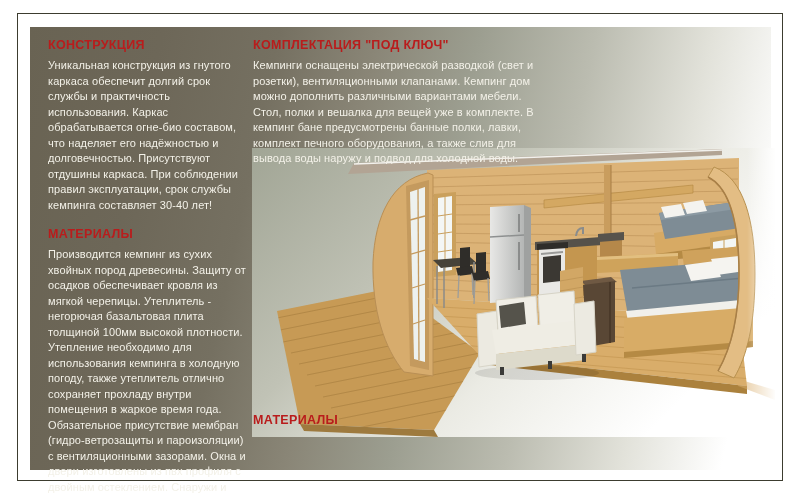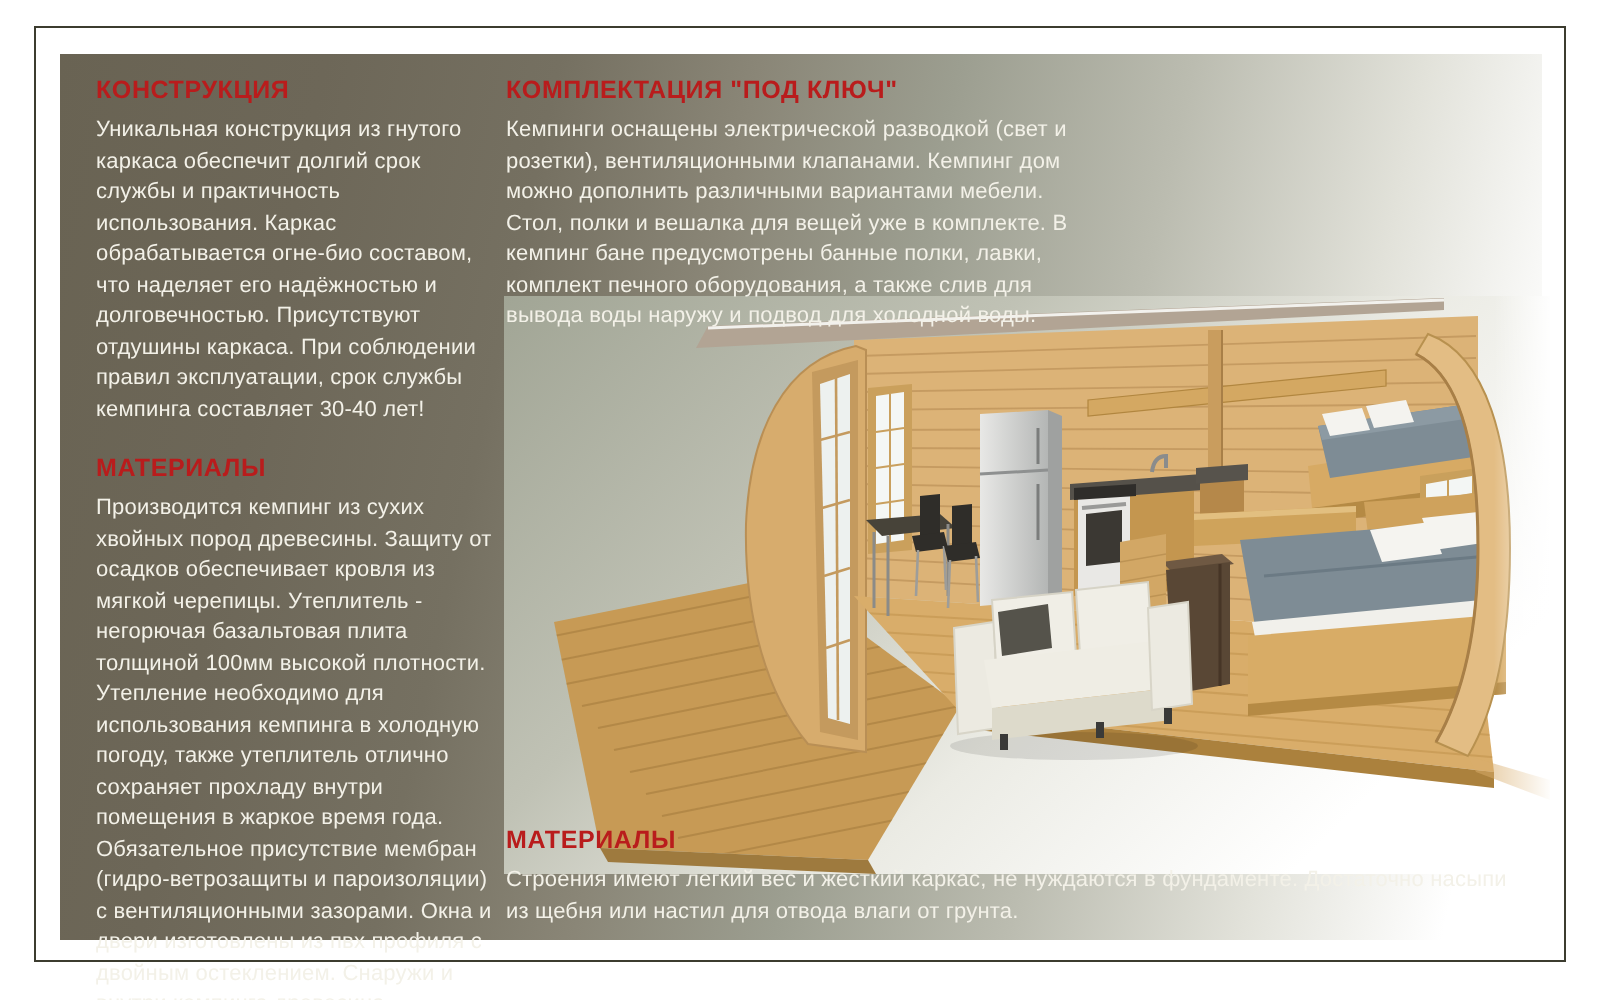--- a/index.html
+++ b/index.html
@@ -287,16 +287,15 @@
 
   <div class="col col-right">
     <div class="section">
       <h2 class="section-title">КОМПЛЕКТАЦИЯ "ПОД КЛЮЧ"</h2>
       <p class="section-body">Кемпинги оснащены электрической разводкой (свет и розетки), вентиляционными клапанами. Кемпинг дом можно дополнить различными вариантами мебели. Стол, полки и вешалка для вещей уже в комплекте. В кемпинг бане предусмотрены банные полки, лавки, комплект печного оборудования, а также слив для вывода воды наружу и подвод для холодной воды.</p>
     </div>
   </div>
 
   <div class="col col-foundation">
     <h2 class="section-title">МАТЕРИАЛЫ</h2>
-    <p class="section-body">Строения имеют легкий вес и жесткий каркас, не нуждаются в фундаменте. Достаточно насыпи из щебня или настил для отвода влаги от грунта.</p>
   </div>
 
 </div>
 
 </body></html>

